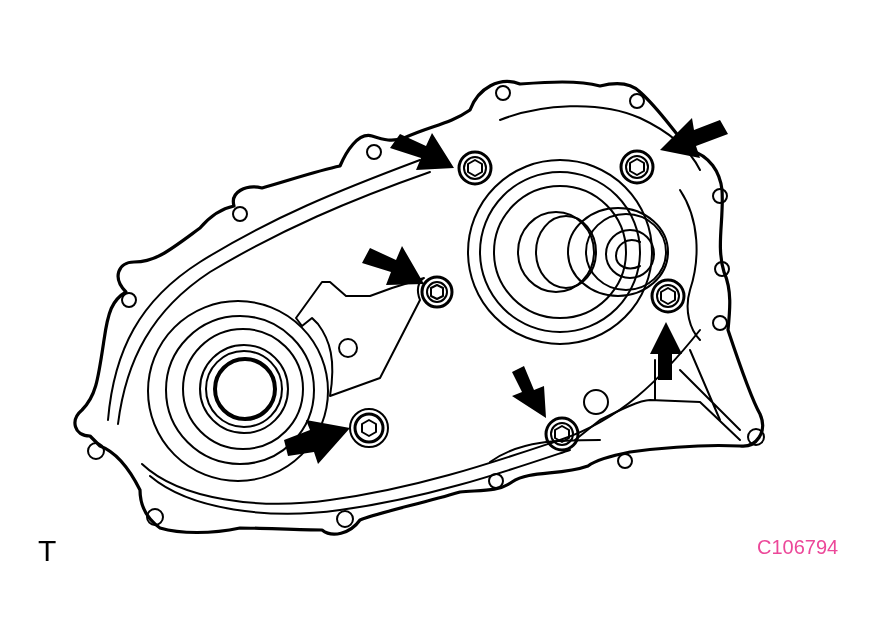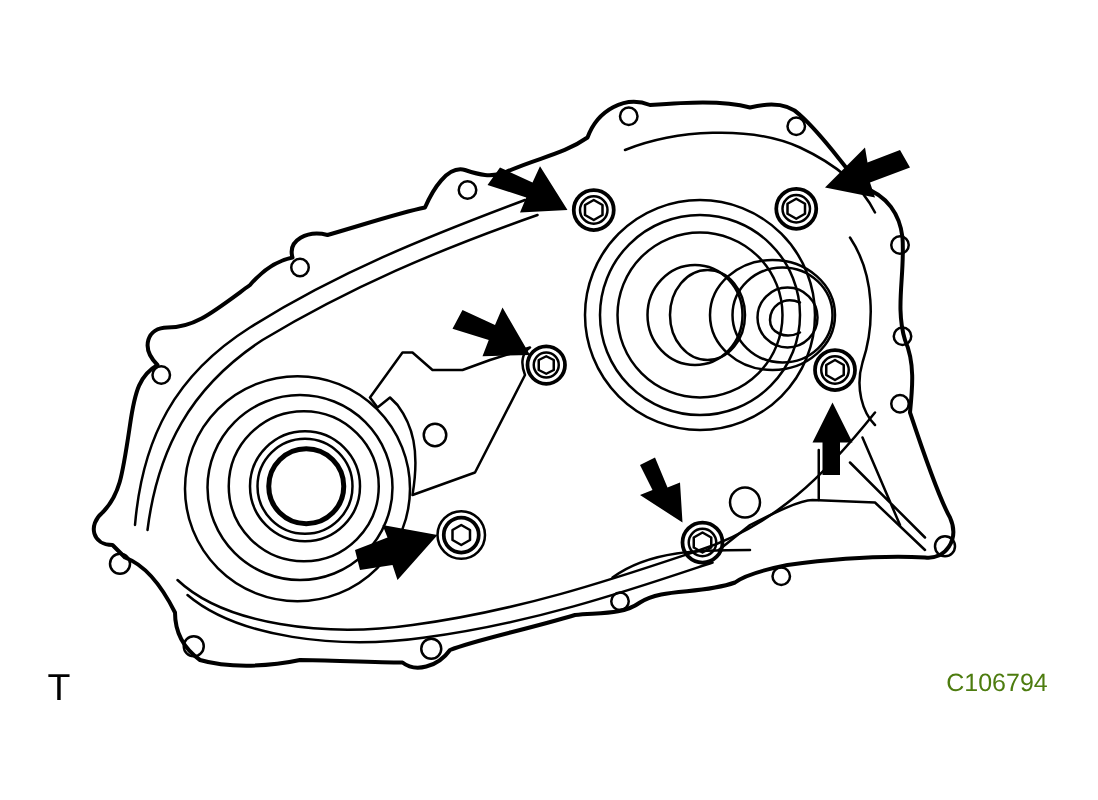--- a/index.html
+++ b/index.html
@@ -2,21 +2,21 @@
 <html><head>
   <meta charset="utf-8">
   <style>
     html, body { margin: 0; padding: 0; background: #ffffff; }
     body { width: 878px; height: 640px; position: relative; overflow: hidden;
            font-family: "Liberation Sans", sans-serif; }
     #figure { position: absolute; left: 0; top: 0; width: 878px; height: 640px; }
     .view-code { position: absolute; left: 38px; top: 536px; font-size: 30px;
                  color: #000; font-family: "Liberation Sans", sans-serif; line-height: 1; }
     .figure-id { position: absolute; left: 757px; top: 537px; font-size: 20px;
-                 color: #4d7c0f; font-family: "Liberation Sans", sans-serif; line-height: 1; }
+                 color: #ec4899; font-family: "Liberation Sans", sans-serif; line-height: 1; }
     svg .o { fill: none; stroke: #000; stroke-linecap: round; stroke-linejoin: round; }
   </style>
 </head>
 <body>
 
 <svg id="figure" viewBox="0 0 878 640" xmlns="http://www.w3.org/2000/svg">
 
   <path class="o" stroke-width="3.2" d="M 90 436 C 74 436 70 420 82 410 C 96 396 98 380 104 340 C 108 312 112 300 126 292
        C 112 278 118 262 134 262 C 156 262 170 250 200 228 C 212 214 224 208 234 206
        C 230 192 246 184 262 188 C 290 180 320 170 340 166 C 346 152 358 132 372 136

